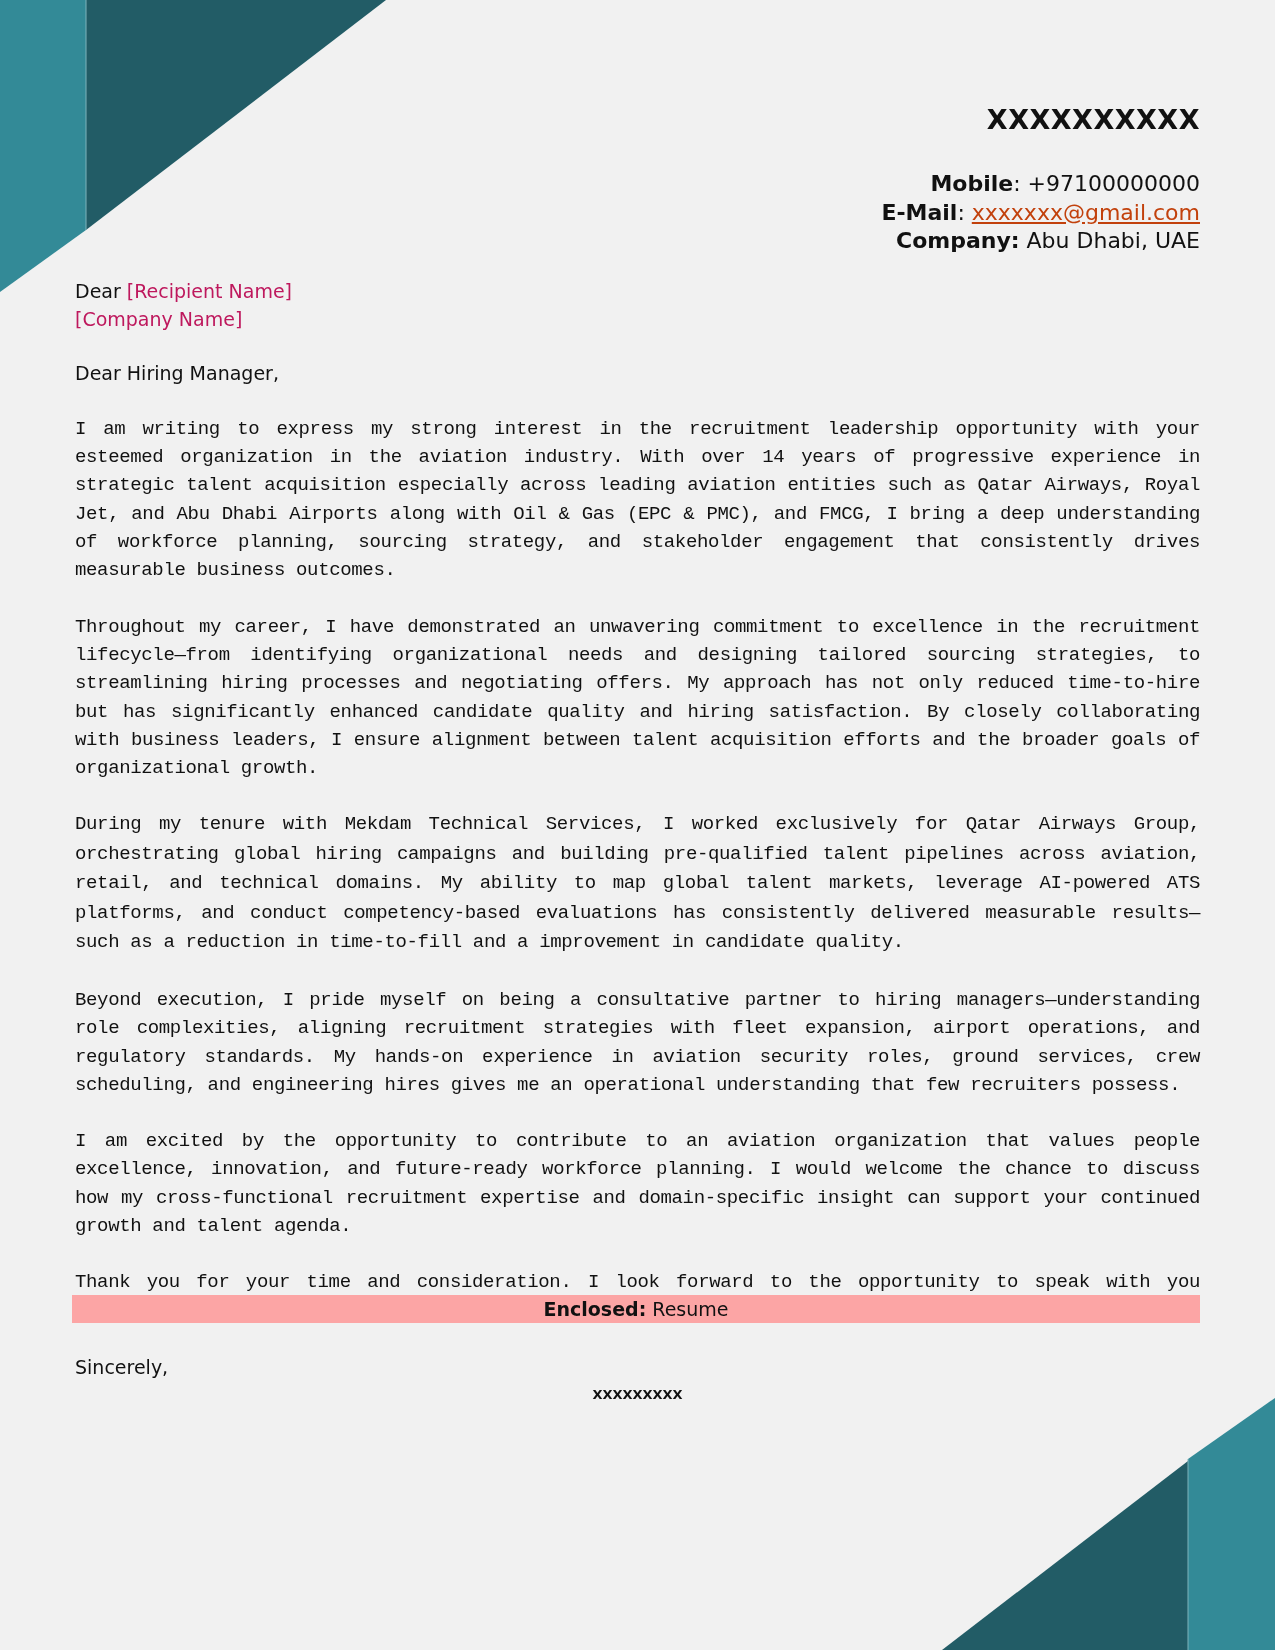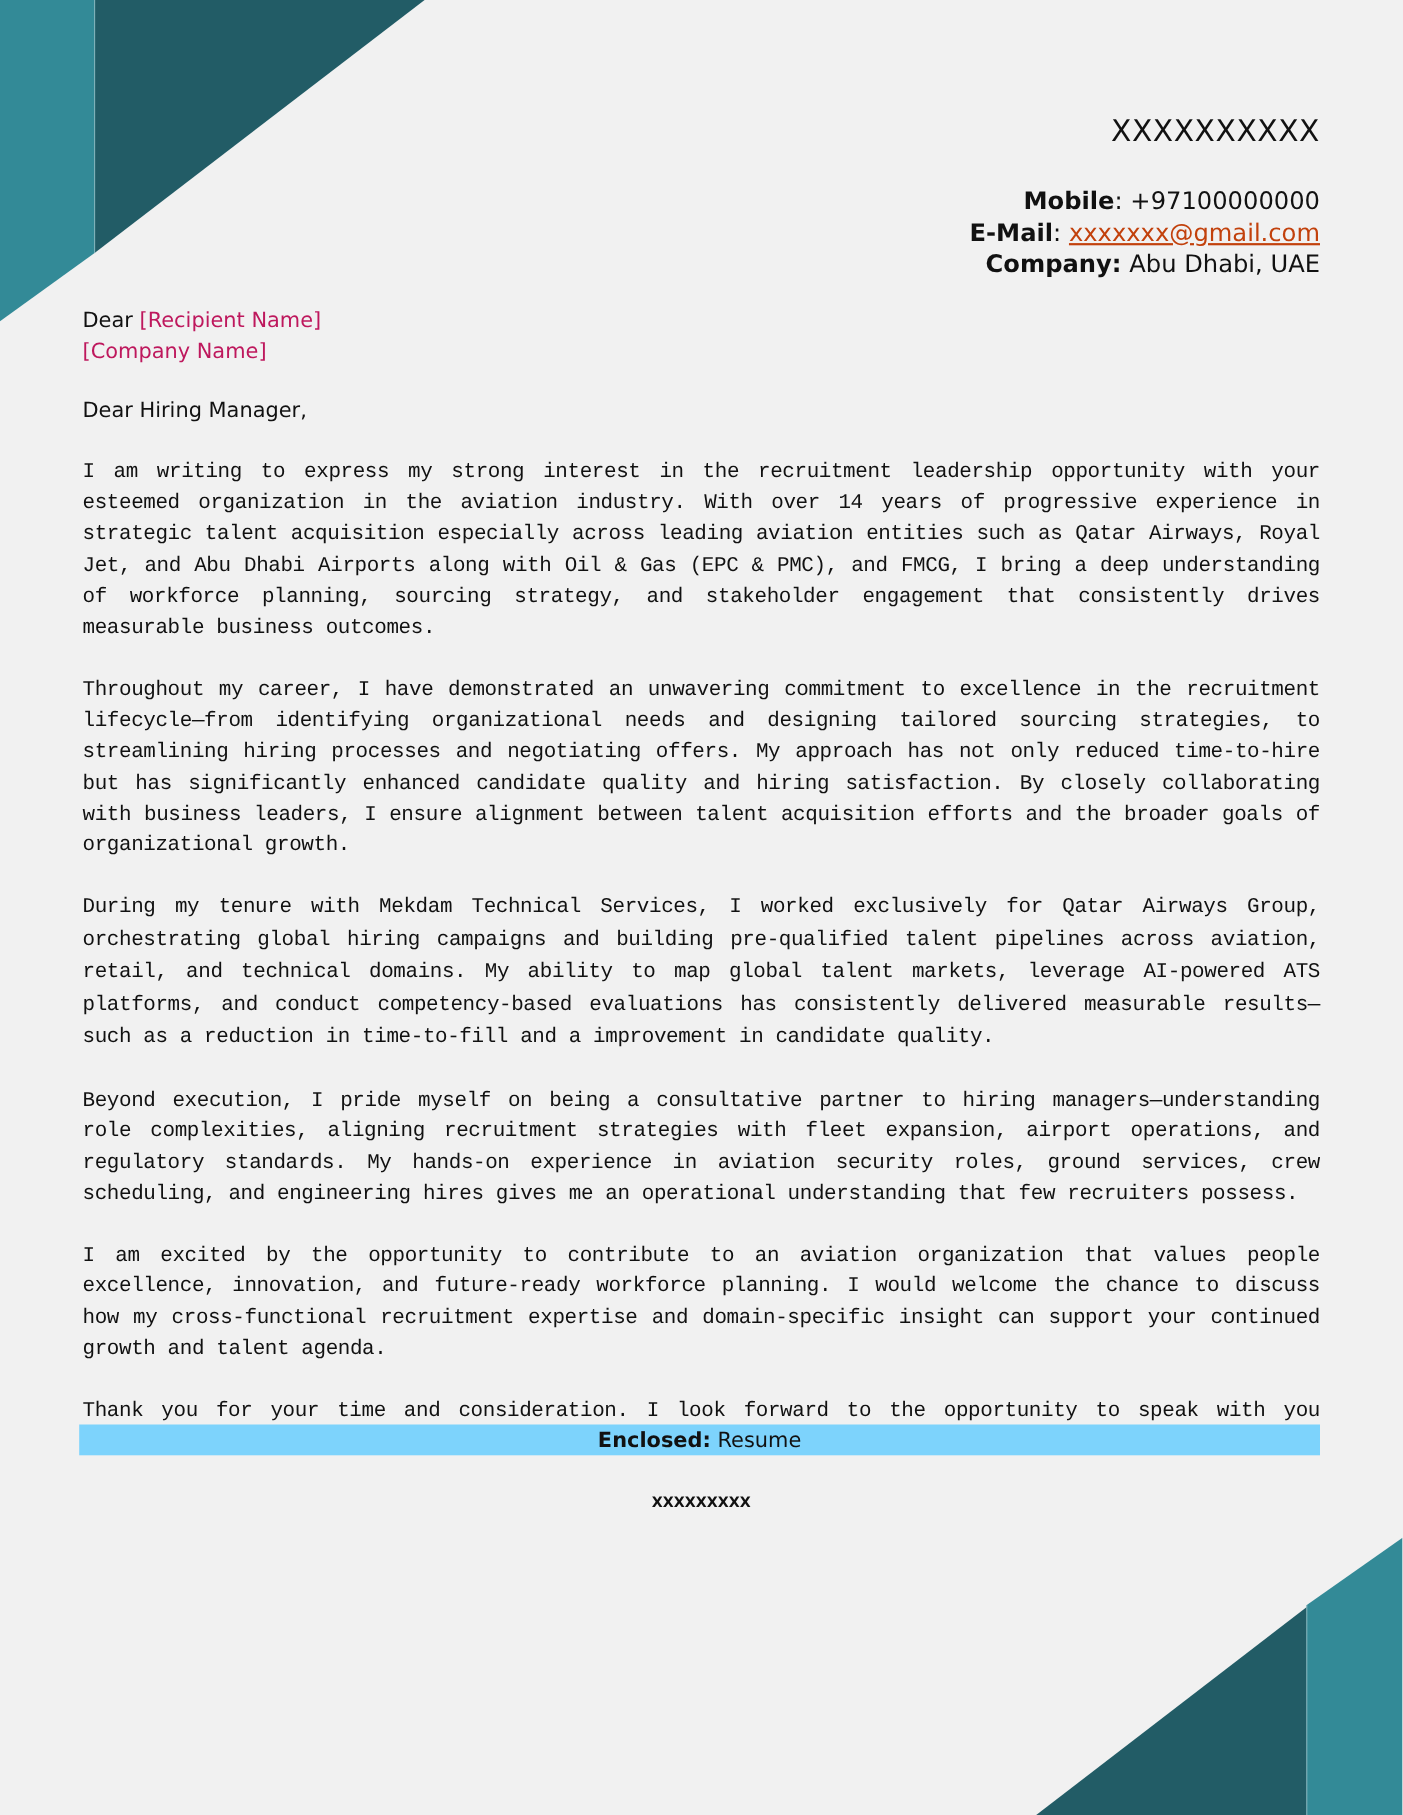--- a/index.html
+++ b/index.html
@@ -5,40 +5,40 @@
   html, body { margin: 0; padding: 0; }
   body {
     width: 1275px; height: 1650px; position: relative; overflow: hidden;
     background: #f1f1f1;
     font-family: "DejaVu Sans", sans-serif;
     color: #111;
   }
   .deco { position: absolute; left: 0; top: 0; width: 1275px; height: 1650px; pointer-events: none; }
   .header-name {
     position: absolute; right: 75px; top: 104px;
-    font-size: 27px; font-weight: normal; letter-spacing: 0.5px; text-align: left;
+    font-size: 27px; font-weight: bold; letter-spacing: 0.5px; text-align: left;
   }
   .contact {
     position: absolute; right: 75px; top: 170px; text-align: right;
     font-size: 22px; line-height: 28.5px;
   }
   .contact .lbl { font-weight: bold; }
   .contact a { color: #c2410c; text-decoration: underline; }
   .body-text {
     position: absolute; left: 75px; top: 277px; width: 1125px;
     font-size: 19px; line-height: 28.3px;
   }
   .placeholder { color: #be185d; }
   .para { text-align: justify; margin: 0 0 28px 0; letter-spacing: -0.35px; word-spacing: 0px; font-family: Liberation Mono, monospace; }
   .salutation { margin: 0 0 28px 0; }
   .addr { margin: 0 0 25px 0; }
   .sign-name { font-weight: bold; font-size: 13px; text-align: center; }
   .enclosed {
     position: absolute; left: 72px; top: 1295px; width: 1128px; height: 28px;
-    background: #7dd3fc; text-align: center; font-size: 19px; line-height: 28px;
+    background: #fca5a5; text-align: center; font-size: 19px; line-height: 28px;
   }
   .enclosed .lbl { font-weight: bold; }
 </style>
 </head>
 <body>
 
 <svg class="deco" viewBox="0 0 1275 1650" xmlns="http://www.w3.org/2000/svg">
 
   <polygon points="0,0 86,0 86,230 0,292" fill="#338a97"></polygon>
 
@@ -76,19 +76,20 @@
   <div class="salutation">Dear Hiring Manager,</div>
 
   <p class="para">I am writing to express my strong interest in the recruitment leadership opportunity with your esteemed organization in the aviation industry. With over 14 years of progressive experience in strategic talent acquisition especially across leading aviation entities such as Qatar Airways, Royal Jet, and Abu Dhabi Airports along with Oil &amp; Gas (EPC &amp; PMC), and FMCG, I bring a deep understanding of workforce planning, sourcing strategy, and stakeholder engagement that consistently drives measurable business outcomes.</p>
   <p class="para">Throughout my career, I have demonstrated an unwavering commitment to excellence in the recruitment lifecycle—from identifying organizational needs and designing tailored sourcing strategies, to streamlining hiring processes and negotiating offers. My approach has not only reduced time-to-hire but has significantly enhanced candidate quality and hiring satisfaction. By closely collaborating with business leaders, I ensure alignment between talent acquisition efforts and the broader goals of organizational growth.</p>
   <p class="para" style="line-height:29.5px;">During my tenure with Mekdam Technical Services, I worked exclusively for Qatar Airways Group, orchestrating global hiring campaigns and building pre-qualified talent pipelines across aviation, retail, and technical domains. My ability to map global talent markets, leverage AI-powered ATS platforms, and conduct competency-based evaluations has consistently delivered measurable results—such as a reduction in time-to-fill and a improvement in candidate quality.</p>
   <p class="para">Beyond execution, I pride myself on being a consultative partner to hiring managers—understanding role complexities, aligning recruitment strategies with fleet expansion, airport operations, and regulatory standards. My hands-on experience in aviation security roles, ground services, crew scheduling, and engineering hires gives me an operational understanding that few recruiters possess.</p>
   <p class="para">I am excited by the opportunity to contribute to an aviation organization that values people excellence, innovation, and future-ready workforce planning. I would welcome the chance to discuss how my cross-functional recruitment expertise and domain-specific insight can support your continued growth and talent agenda.</p>
   <p class="para">Thank you for your time and consideration. I look forward to the opportunity to speak with you further.</p>
 
   <div>
+    <div>Sincerely,</div>
     <div class="sign-name">XXXXXXXXX</div>
   </div>
 </div>
 
 <div class="enclosed">
   <span class="lbl">Enclosed:</span><span> Resume</span>
 </div>
 
 </body></html>

